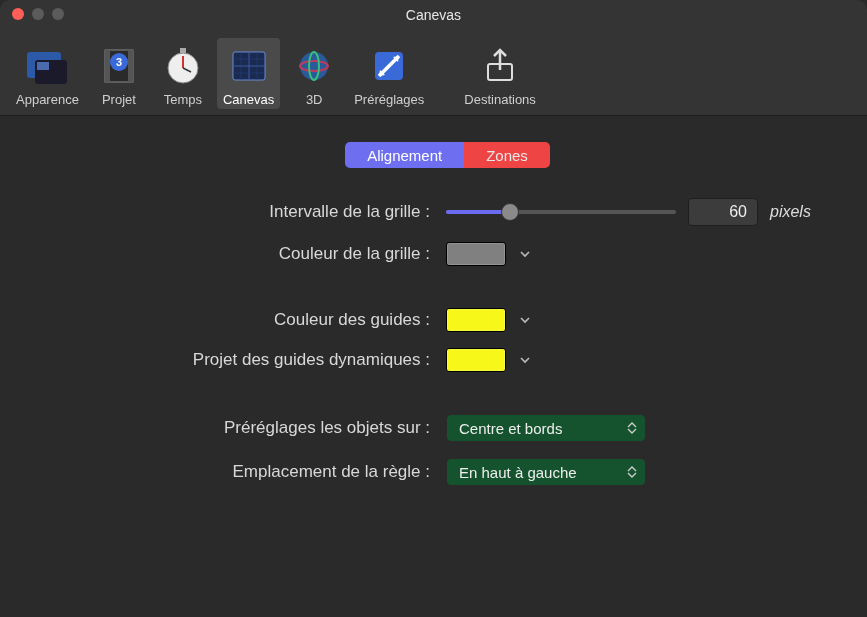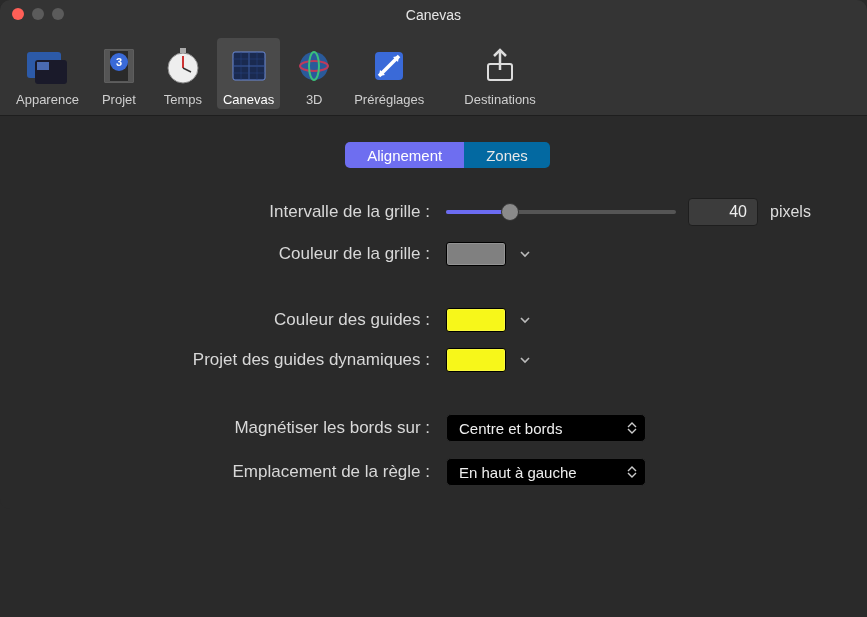--- a/index.html
+++ b/index.html
@@ -85,21 +85,21 @@
     height: 26px;
     margin-left: 28px;
   }
   .seg button {
     border: none;
     padding: 0 22px;
     font-size: 15px;
     height: 26px;
     cursor: pointer;
     color: #e8e8e8;
-    background: #0369a1;
+    background: #ef4444;
   }
   .seg button.active {
     background: #6e6ef0;
     color: #fff;
   }
 
   .form {
     display: grid;
     grid-template-columns: 380px 1fr;
     column-gap: 14px;
@@ -142,41 +142,41 @@
     width: 70px; height: 28px;
     background: #3c3c3c;
     border: 1px solid #1e1e1e;
     border-radius: 4px;
     color: #eee;
     text-align: right;
     padding: 0 10px 0 0;
     font-size: 16px;
     line-height: 26px;
   }
-  .unit { font-size: 16px; color: #ddd; }
+  .unit { font-size: 16px; color: #ddd; font-style: italic; }
 
   .color-well {
     width: 60px; height: 24px;
     border: 1px solid #000;
     border-radius: 3px;
     box-shadow: inset 0 0 0 1px rgba(255,255,255,.15);
   }
   .chev {
     width: 14px; height: 14px;
     display: inline-flex;
     align-items: center; justify-content: center;
     color: #bbb;
     cursor: pointer;
   }
 
   .select {
     position: relative;
     height: 28px;
     min-width: 200px;
-    background: #000000;
+    background: #14532d;
     border: 1px solid #2b2b2b;
     border-radius: 5px;
     display: flex;
     align-items: center;
     padding: 0 26px 0 12px;
     font-size: 15px;
     color: #eee;
     cursor: pointer;
   }
   .select .arrows {
@@ -308,21 +308,21 @@
 
     <div class="form">
 
       <div class="label">Intervalle de la grille :</div>
       <div class="control">
         <div class="slider">
           <div class="slider-track"></div>
           <div class="slider-fill" style="width:28%"></div>
           <div class="slider-thumb" style="left:28%"></div>
         </div>
-        <div class="numbox">40</div>
+        <div class="numbox">60</div>
         <span class="unit">pixels</span>
       </div>
 
       <div class="label">Couleur de la grille :</div>
       <div class="control">
         <div class="color-well" style="background:#808080"></div>
         <span class="chev">
             <svg width="10" height="7">
               <polyline points="1,1 5,5 9,1" fill="none" stroke="#bbb" stroke-width="1.6"></polyline>
             </svg>
@@ -348,21 +348,21 @@
         <span class="chev">
             <svg width="10" height="7">
               <polyline points="1,1 5,5 9,1" fill="none" stroke="#bbb" stroke-width="1.6"></polyline>
             </svg>
           </span>
       </div>
 
       <div class="spacer-row"></div>
         <div class="spacer-row"></div>
 
-      <div class="label">Magnétiser les bords sur :</div>
+      <div class="label">Préréglages les objets sur :</div>
       <div class="control">
         <div class="select">
           <span>Centre et bords</span>
           <span class="arrows">
             <svg width="10" height="6">
                 <polyline points="1,5 5,1 9,5" fill="none" stroke="#ccc" stroke-width="1.4"></polyline>
               </svg>
             <svg width="10" height="6">
                 <polyline points="1,1 5,5 9,1" fill="none" stroke="#ccc" stroke-width="1.4"></polyline>
               </svg>

